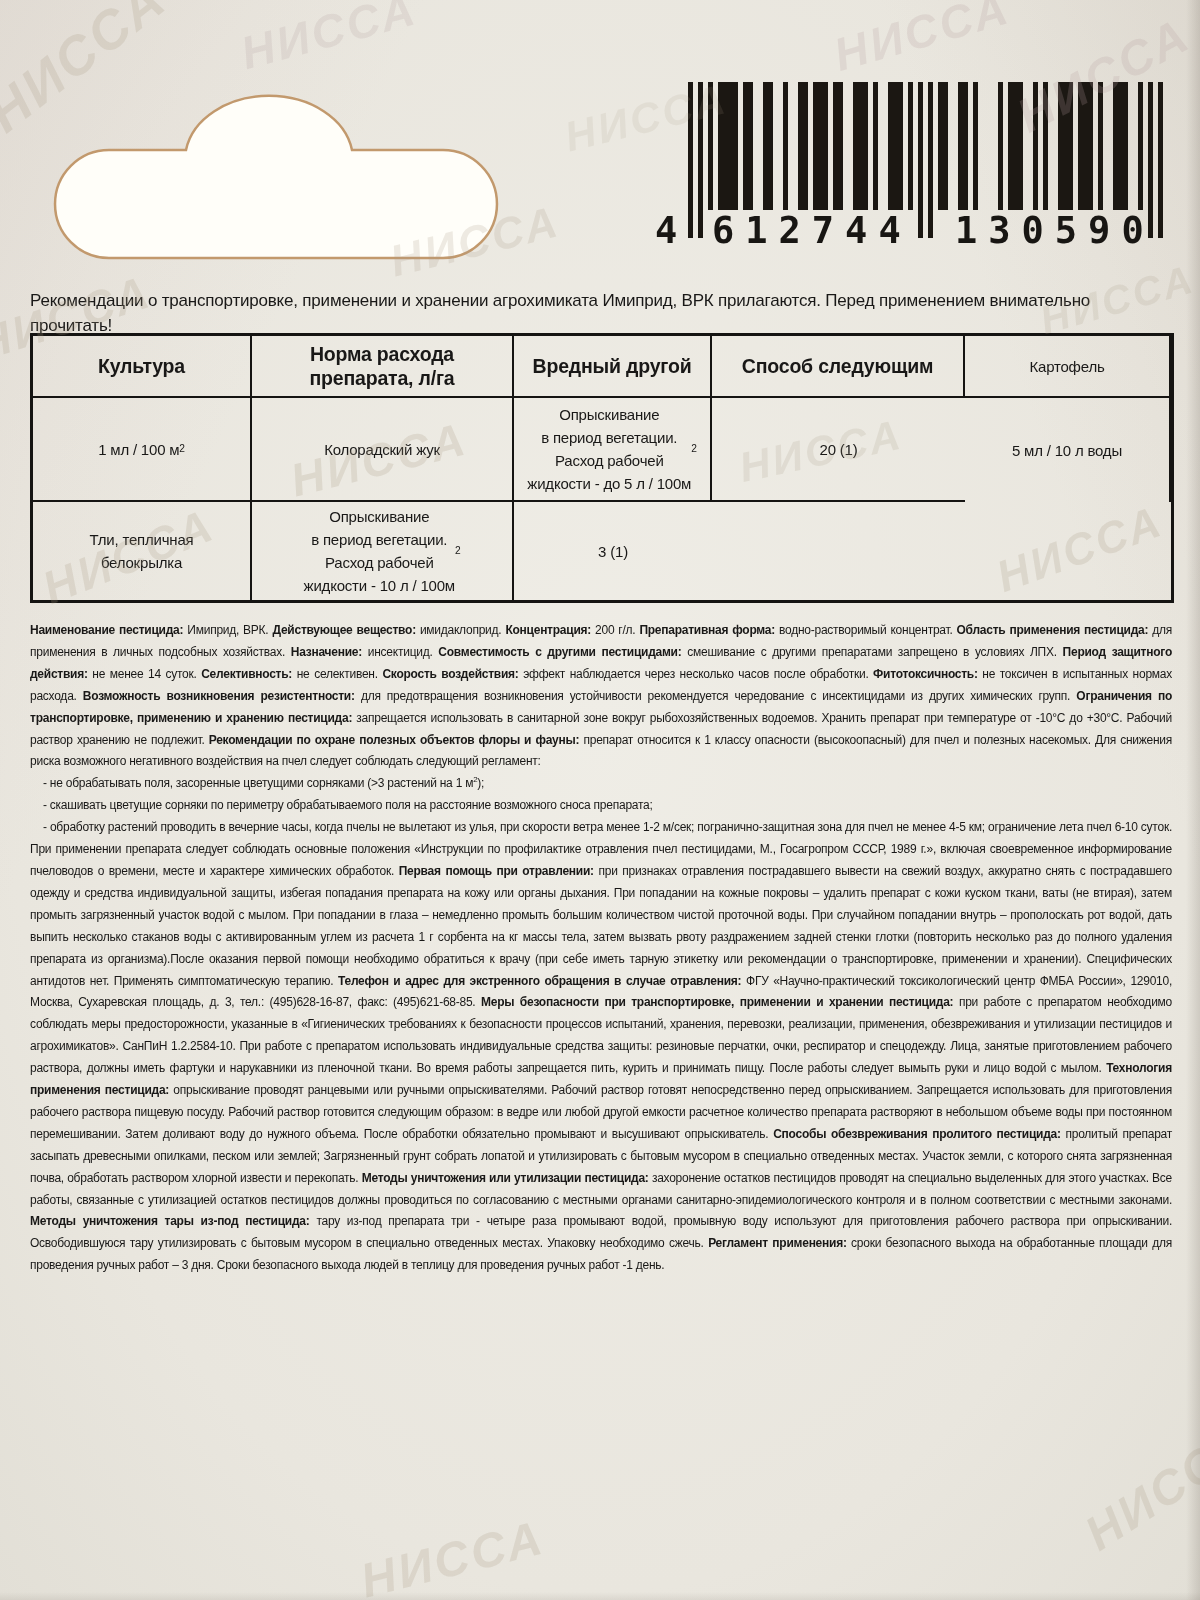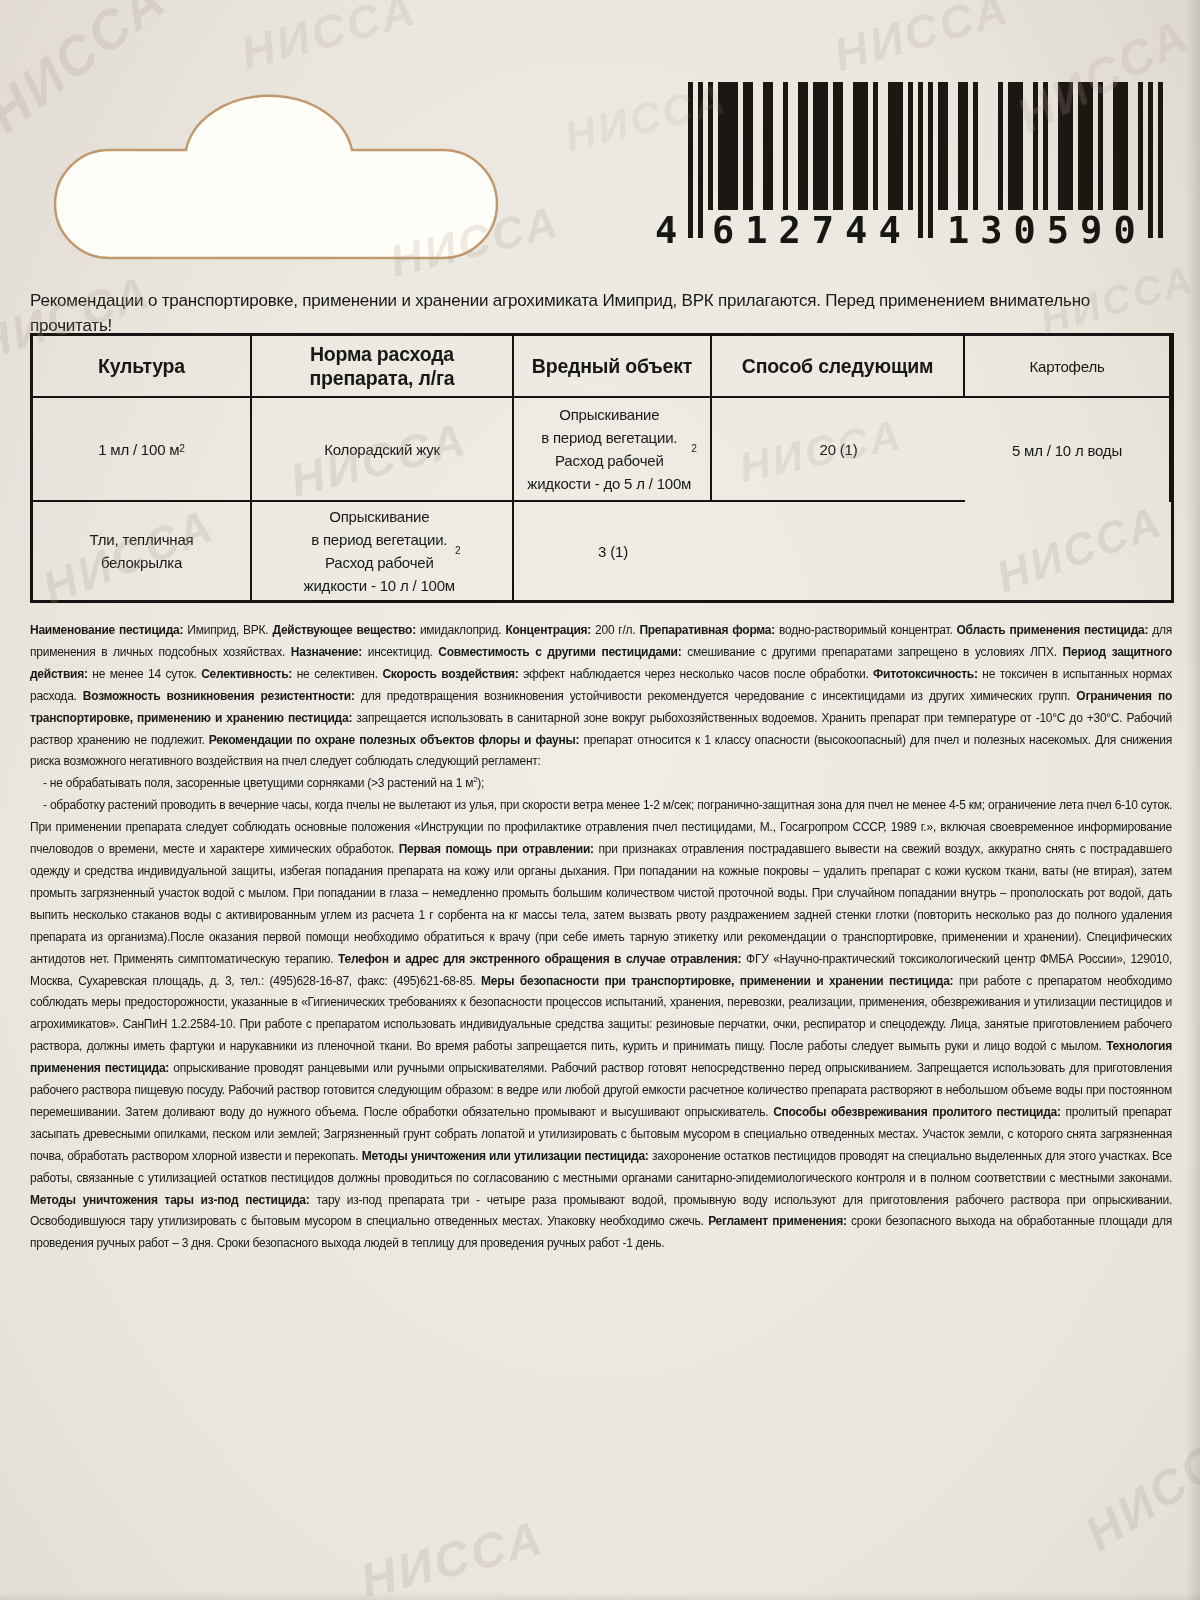--- a/index.html
+++ b/index.html
@@ -31,21 +31,21 @@
   #barcode{position:absolute;left:655px;top:82px;width:510px;height:178px;z-index:1;}
   #barcode svg{position:absolute;left:33px;top:0;}
   .bc-digits{
     position:absolute;top:126px;height:46px;
     font-family:"DejaVu Sans Mono", monospace;
     font-size:37px;font-weight:bold;color:#181613;
     letter-spacing:11px;line-height:46px;
   }
   #bc-d0{left:0px;}
   #bc-d1{left:57px;}
-  #bc-d2{left:292px;text-align:right;}
+  #bc-d2{left:300px;text-align:right;}
   
   #intro{
     position:absolute;left:30px;top:288px;width:1142px;z-index:1;
     font-size:17px;line-height:25px;font-weight:bold;
     font-weight:normal;
     white-space:pre-line;
     letter-spacing:-0.2px;
   }
   
   #usage-table{
@@ -176,21 +176,21 @@
     <div class="bc-digits" id="bc-d2">130590</div>
   </div>
 
   <div id="intro">Рекомендации о транспортировке, применении и хранении агрохимиката Имиприд, ВРК прилагаются. Перед применением внимательно
 прочитать!</div>
 
   <div id="usage-table">
     <div class="cell hdr">Культура</div>
     <div class="cell hdr">Норма расхода
 препарата, л/га</div>
-    <div class="cell hdr">Вредный объект</div>
+    <div class="cell hdr">Вредный другой</div>
     <div class="cell hdr">Способ следующим</div>
 
     <div class="cell">Картофель</div>
     <div class="cell"><span>1 мл / 100 м</span><sup>2</sup></div>
     <div class="cell">Колорадский жук</div>
     <div class="cell"><span>Опрыскивание
 в период вегетации.
 Расход рабочей
 жидкости - до 5 л / 100м</span><sup>2</sup></div>
     <div class="cell last">20 (1)</div>
@@ -201,18 +201,19 @@
     <div class="cell bottom"><span>Опрыскивание
 в период вегетации.
 Расход рабочей
 жидкости - 10 л / 100м</span><sup>2</sup></div>
     <div class="cell bottom last">3 (1)</div>
   </div>
 
   <div id="body-text">
       <p><b>Наименование пестицида:</b><span> Имиприд, ВРК. </span><b>Действующее вещество:</b><span> имидаклоприд. </span><b>Концентрация:</b><span> 200 г/л. </span><b>Препаративная форма:</b><span> водно-растворимый концентрат. </span><b>Область применения пестицида:</b><span> для применения в личных подсобных хозяйствах. </span><b>Назначение:</b><span> инсектицид. </span><b>Совместимость с другими пестицидами:</b><span> смешивание с другими препаратами запрещено в условиях ЛПХ. </span><b>Период защитного действия:</b><span> не менее 14 суток. </span><b>Селективность:</b><span> не селективен. </span><b>Скорость воздействия:</b><span> эффект наблюдается через несколько часов после обработки. </span><b>Фитотоксичность:</b><span> не токсичен в испытанных нормах расхода. </span><b>Возможность возникновения резистентности:</b><span> для предотвращения возникновения устойчивости рекомендуется чередование с инсектицидами из других химических групп. </span><b>Ограничения по транспортировке, применению и хранению пестицида:</b><span> запрещается использовать в санитарной зоне вокруг рыбохозяйственных водоемов. Хранить препарат при температуре от -10°С до +30°С. Рабочий раствор хранению не подлежит. </span><b>Рекомендации по охране полезных объектов флоры и фауны:</b><span> препарат относится к 1 классу опасности (высокоопасный) для пчел и полезных насекомых. Для снижения риска возможного негативного воздействия на пчел следует соблюдать следующий регламент:</span></p>
       <p class="indent"><span>- не обрабатывать поля, засоренные цветущими сорняками (&gt;3 растений на 1 м</span><sup>2</sup><span>);</span></p>
+      <p class="indent"><span>- скашивать цветущие сорняки по периметру обрабатываемого поля на расстояние возможного сноса препарата;</span></p>
       <p class="indent"><span>- обработку растений проводить в вечерние часы, когда пчелы не вылетают из улья, при скорости ветра менее 1-2 м/сек; погранично-защитная зона для пчел не менее 4-5 км; ограничение лета пчел 6-10 суток. При применении препарата следует соблюдать основные положения «Инструкции по профилактике отравления пчел пестицидами, М., Госагропром СССР, 1989 г.», включая своевременное информирование пчеловодов о времени, месте и характере химических обработок. </span><b>Первая помощь при отравлении:</b><span> при признаках отравления пострадавшего вывести на свежий воздух, аккуратно снять с пострадавшего одежду и средства индивидуальной защиты, избегая попадания препарата на кожу или органы дыхания. При попадании на кожные покровы – удалить препарат с кожи куском ткани, ваты (не втирая), затем промыть загрязненный участок водой с мылом. При попадании в глаза – немедленно промыть большим количеством чистой проточной воды. При случайном попадании внутрь – прополоскать рот водой, дать выпить несколько стаканов воды с  активированным углем из расчета 1 г сорбента на кг массы тела,  затем вызвать рвоту раздражением задней стенки глотки (повторить несколько раз до полного удаления препарата из организма).После оказания первой помощи необходимо обратиться к врачу (при себе иметь тарную этикетку или рекомендации о транспортировке, применении и хранении). Специфических антидотов нет. Применять симптоматическую терапию. </span><b>Телефон и адрес для экстренного обращения в случае отравления:</b><span> ФГУ «Научно-практический токсикологический центр ФМБА России», 129010, Москва, Сухаревская площадь, д. 3, тел.: (495)628-16-87, факс: (495)621-68-85. </span><b>Меры безопасности при транспортировке, применении и хранении пестицида:</b><span> при работе с препаратом необходимо соблюдать меры предосторожности, указанные в «Гигиенических требованиях к безопасности процессов испытаний, хранения, перевозки, реализации, применения, обезвреживания и утилизации пестицидов и агрохимикатов». СанПиН 1.2.2584-10. При работе с препаратом использовать индивидуальные средства защиты: резиновые перчатки, очки, респиратор и спецодежду. Лица, занятые приготовлением рабочего раствора, должны иметь фартуки и нарукавники из пленочной ткани. Во время работы запрещается пить, курить и принимать пищу. После работы следует вымыть руки и лицо водой с мылом. </span><b>Технология применения пестицида:</b><span> опрыскивание проводят ранцевыми или ручными  опрыскивателями. Рабочий раствор готовят непосредственно перед опрыскиванием. Запрещается использовать для приготовления рабочего раствора пищевую посуду. Рабочий раствор готовится следующим образом: в ведре или любой другой емкости расчетное количество препарата растворяют в небольшом объеме воды при постоянном перемешивании. Затем доливают воду до нужного объема. После обработки обязательно промывают и высушивают опрыскиватель. </span><b>Способы обезвреживания пролитого пестицида:</b><span> пролитый  препарат засыпать древесными опилками, песком или землей; Загрязненный грунт собрать лопатой и утилизировать с бытовым мусором в специально отведенных местах. Участок земли, с которого снята загрязненная почва, обработать раствором хлорной извести и перекопать. </span><b>Методы уничтожения или утилизации пестицида:</b><span> захоронение остатков пестицидов проводят на специально выделенных для этого участках. Все работы, связанные с утилизацией остатков пестицидов должны проводиться по согласованию с местными органами санитарно-эпидемиологического контроля и в полном соответствии с местными законами.  </span><b>Методы уничтожения тары из-под пестицида:</b><span>  тару  из-под препарата три - четыре раза промывают водой,  промывную воду используют для приготовления рабочего раствора при опрыскивании. Освободившуюся тару утилизировать с бытовым мусором в специально отведенных местах. Упаковку необходимо сжечь. </span><b>Регламент применения:</b><span> сроки безопасного выхода на обработанные площади для проведения ручных работ – 3 дня. Сроки безопасного выхода людей в теплицу для проведения ручных работ -1 день.</span></p>
     </div>
 
   <div id="edge-right"></div>
   <div id="edge-bottom"></div>
 </div>
 
 </body></html>

